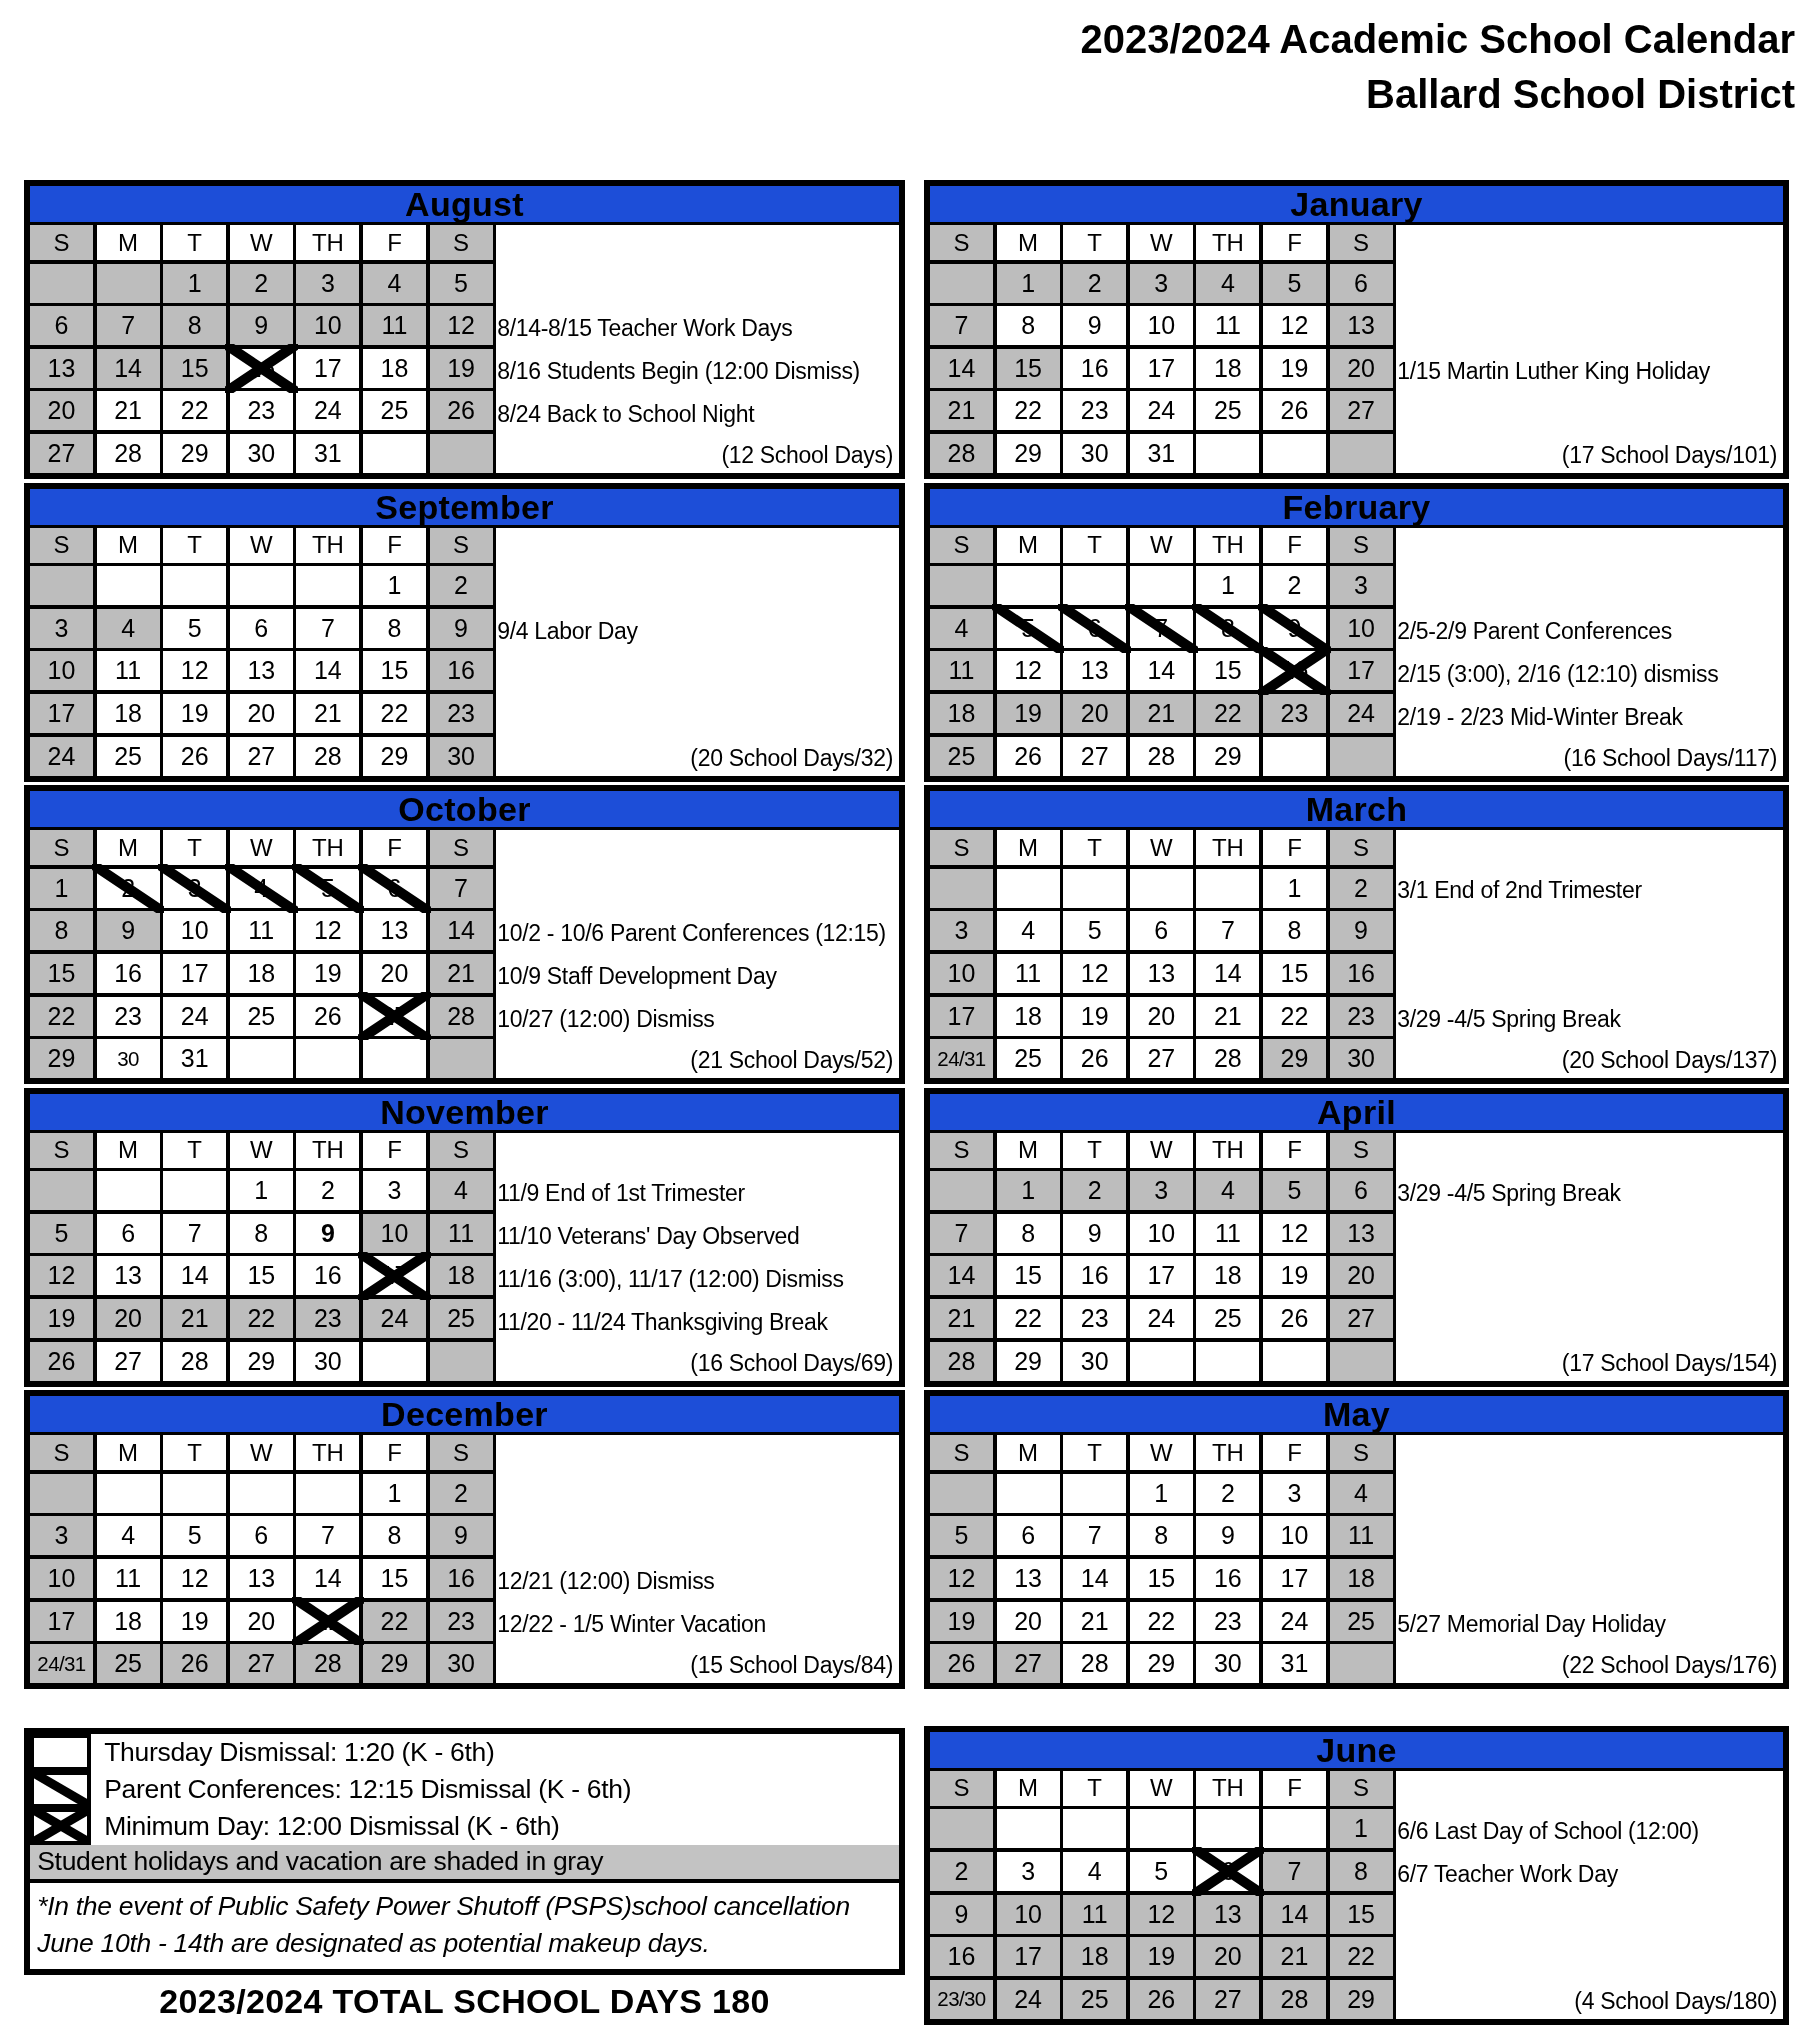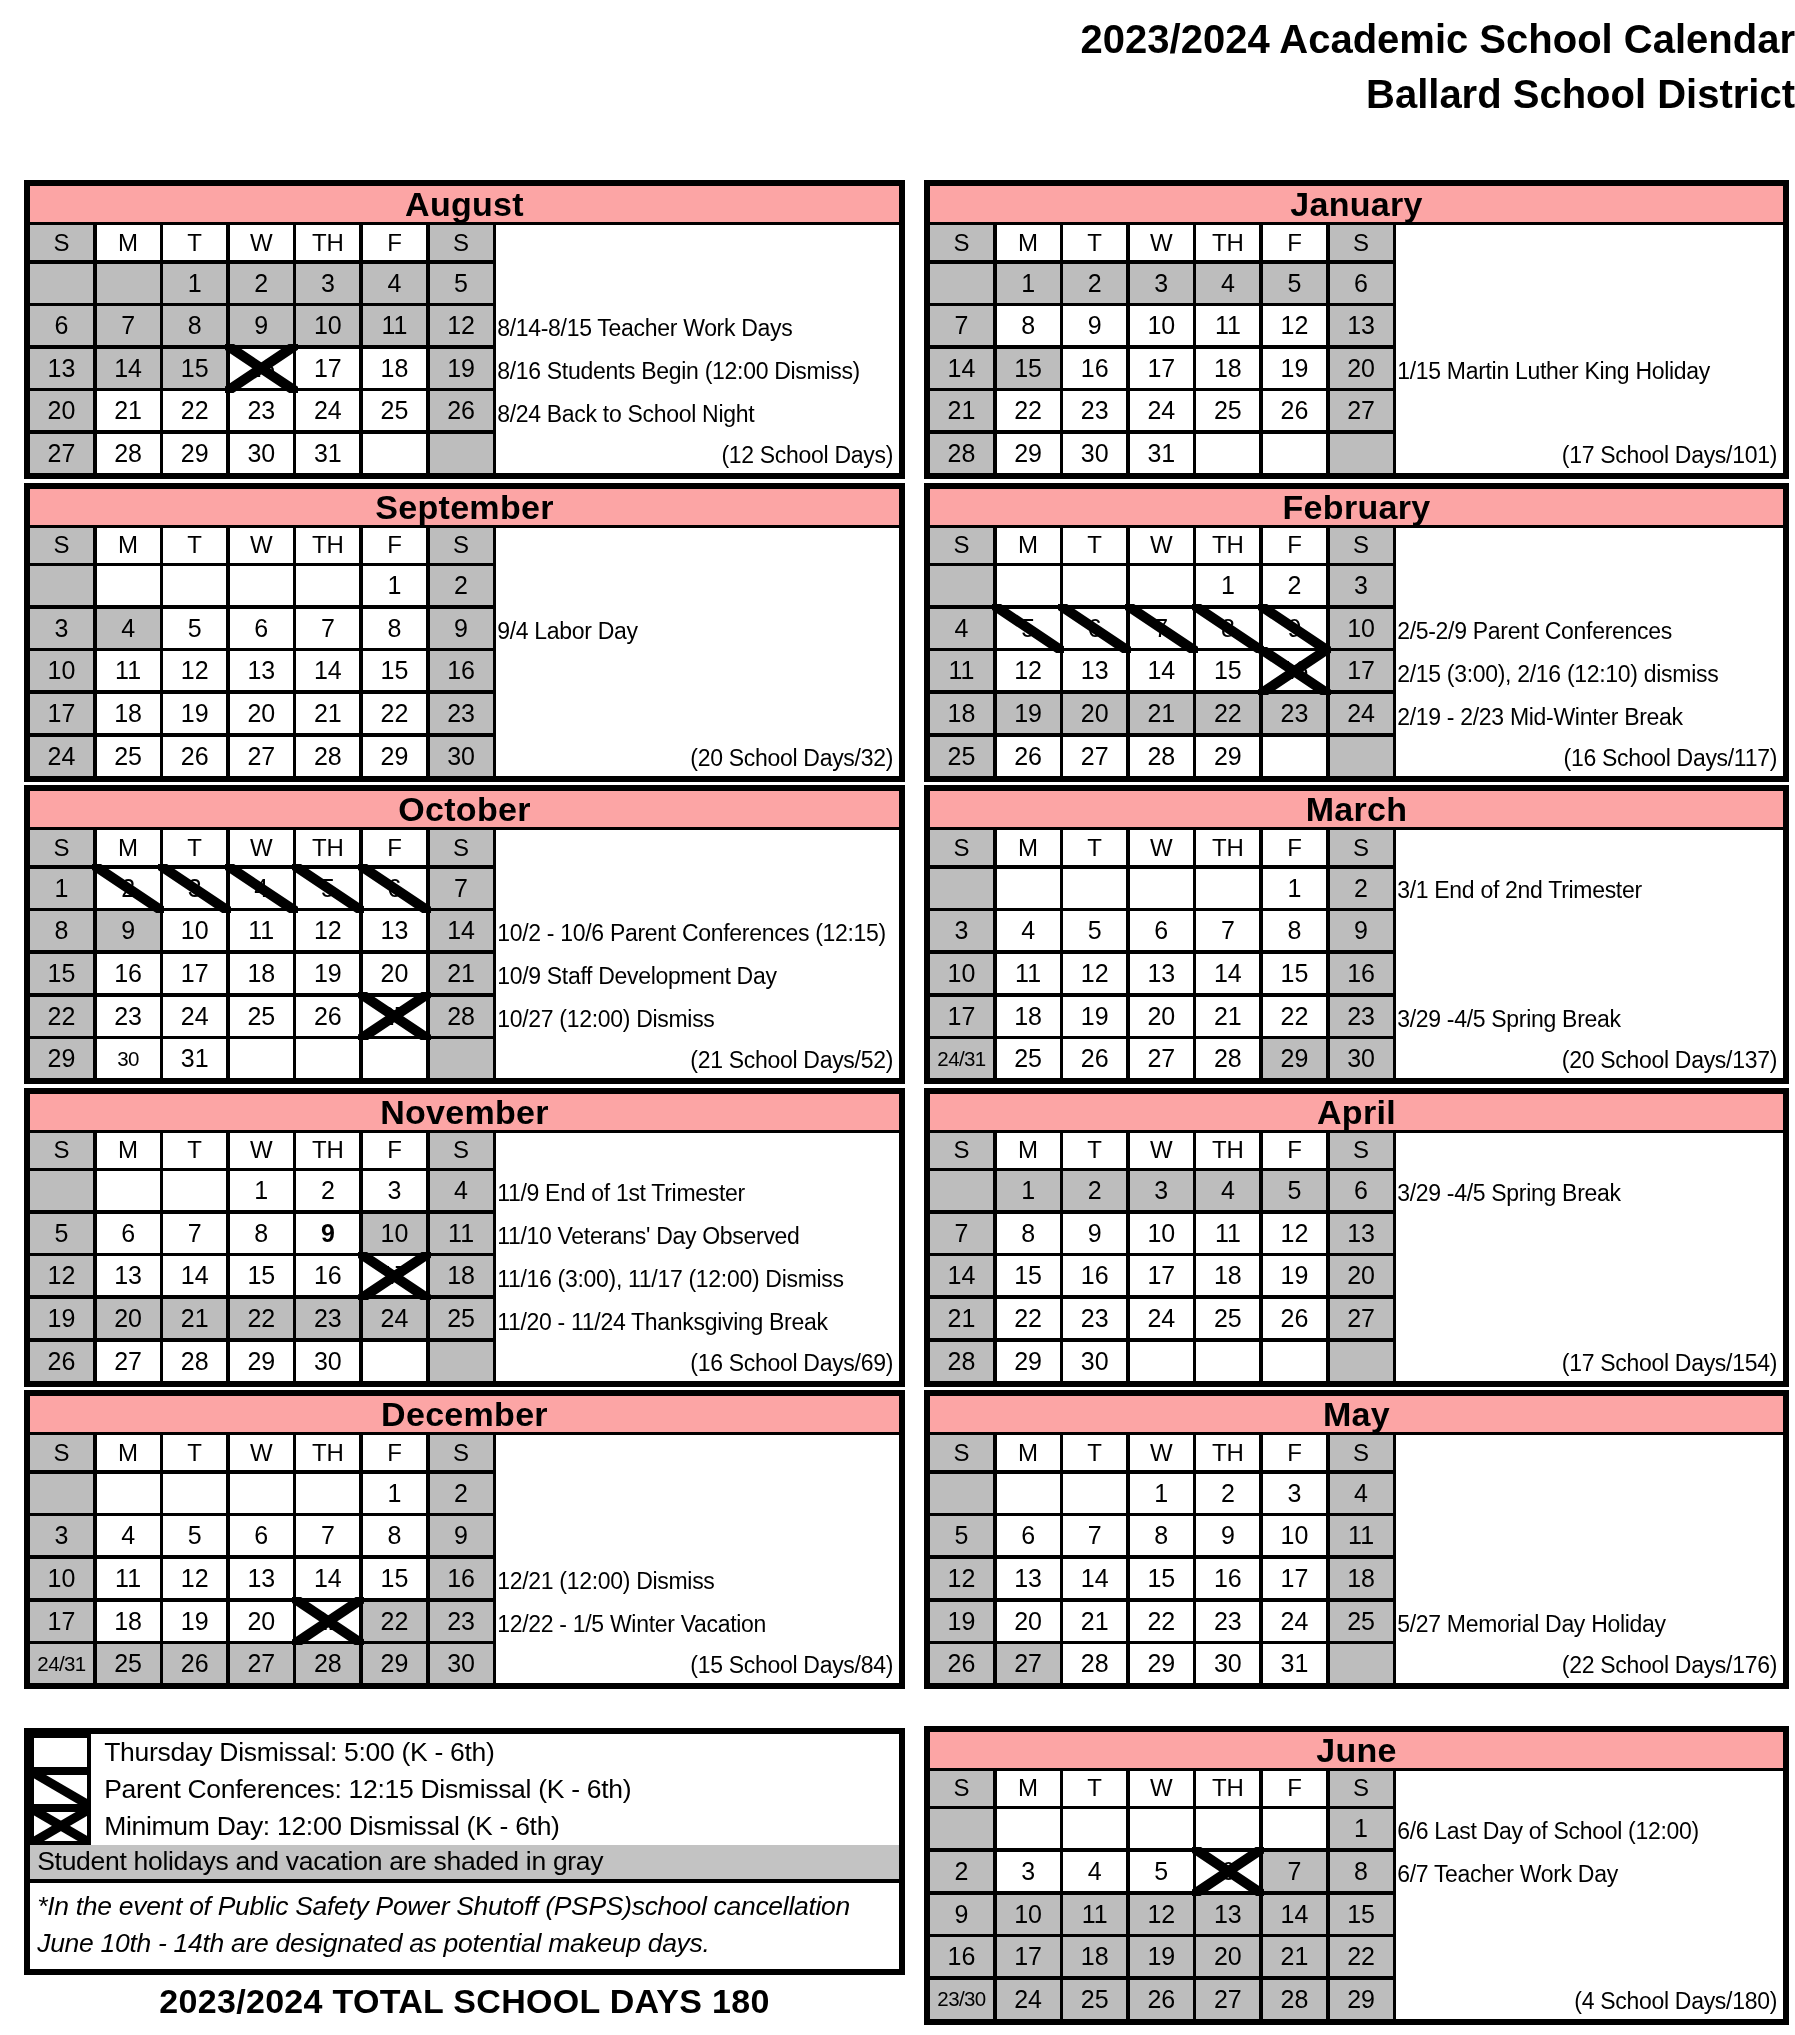--- a/index.html
+++ b/index.html
@@ -4,21 +4,21 @@
 <style>
   html,body{margin:0;padding:0;}
   body{
     width:1795px;height:2035px;position:relative;background:#fff;color:#000;
     font-family:"Liberation Sans", sans-serif;overflow:hidden;
     --cell-gray:#bdbdbd;--legend-gray:#c3c3c3;
   }
   .page-title{ text-align:right;margin:0;padding-top:12px;font-weight:bold;font-size:40px;line-height:55px;}
   .cal-wrap{position:absolute;top:180px;left:24px;display:grid;grid-template-columns:881px 865px;column-gap:19px;align-items:start;}
   .col{display:flex;flex-direction:column;}
-  .month{border:6px solid #000;background:#fca5a5;box-sizing:border-box;margin-bottom:3.6px;}
+  .month{border:6px solid #000;background:#1d4ed8;box-sizing:border-box;margin-bottom:3.6px;}
   .col-left .month{width:881px;}
   .col-right .month{width:865px;}
   .m-title{height:36px;line-height:36px;text-align:center;font-size:34px;font-weight:bold;border-bottom:3.6px solid #000;letter-spacing:0.3px;}
   .m-body{display:grid;grid-template-columns:repeat(7,63px) 1fr;grid-template-rows:35px repeat(5,39px);gap:3.6px;background:#000;}
   .cell{background:#fff;display:flex;align-items:center;justify-content:center;font-size:25px;position:relative;}
   .cell.g{background:var(--cell-gray);}
   .cell.hdr{font-size:24px;}
   .cell .num.sm{font-size:20.5px;letter-spacing:-0.6px;}
   .cell .num.b{font-weight:bold;}
   .mark{position:absolute;left:-4.8px;top:-4.8px;width:calc(100% + 9.6px);height:calc(100% + 9.6px);pointer-events:none;z-index:2;}
@@ -656,21 +656,21 @@
             <div class="note-row"></div>
             <div class="note-row">12/21 (12:00) Dismiss</div>
             <div class="note-row">12/22 - 1/5 Winter Vacation</div>
             <div class="note-row count">(15 School Days/84)</div>
           </div>
         </div>
       </div>
       <div class="legend" id="legend-box">
       <div class="leg-row">
         <span class="leg-sym"></span>
-        <span class="leg-text">Thursday Dismissal:  5:00 (K - 6th)</span>
+        <span class="leg-text">Thursday Dismissal:  1:20 (K - 6th)</span>
       </div>
       <div class="leg-row">
         <span class="leg-sym">
           <svg viewBox="0 0 100 100" preserveAspectRatio="none">
               <line x1="3" y1="3" x2="97" y2="97"></line>
             </svg>
         </span>
         <span class="leg-text">Parent Conferences:  12:15 Dismissal (K - 6th)</span>
       </div>
       <div class="leg-row">

